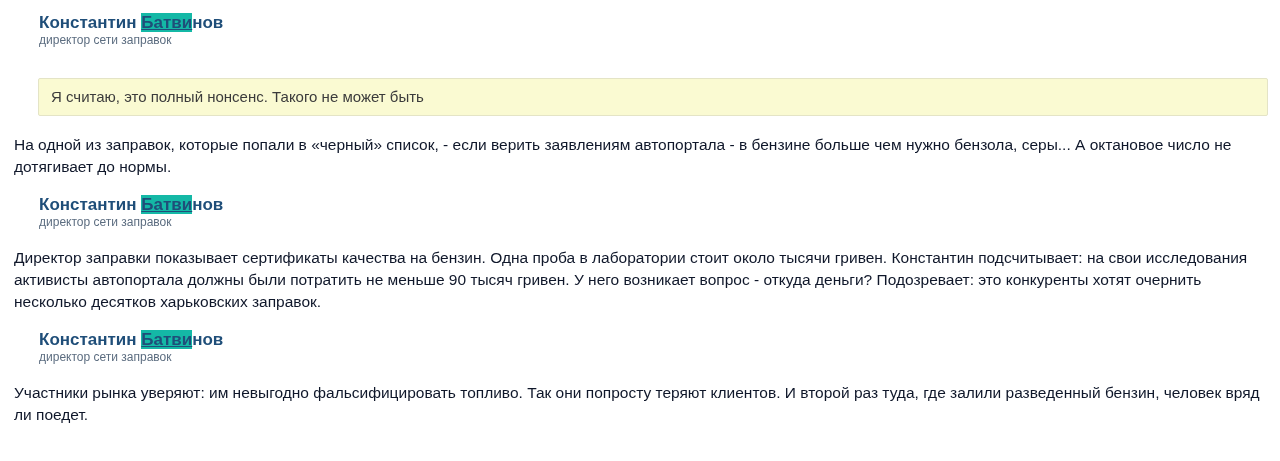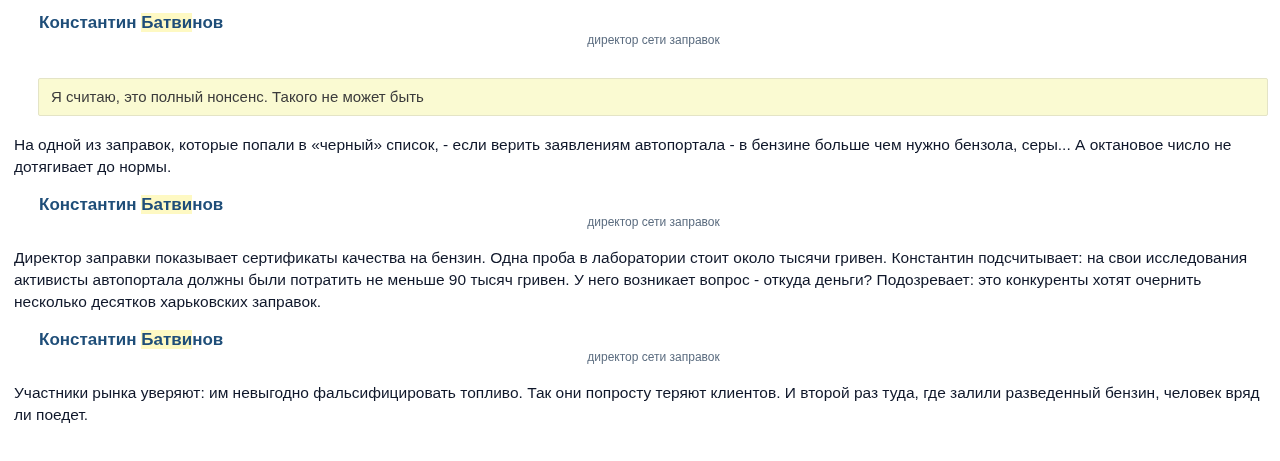--- a/index.html
+++ b/index.html
@@ -20,29 +20,29 @@
     margin: 0 0 18px 24px;
   }
   .speaker-name {
     font-size: 17px;
     font-weight: bold;
     color: #1f4e79;
     line-height: 1.1;
     margin: 0 0 1px 1px;
   }
   .speaker-name .hl {
-    background: #fef9c3;
+    background: #14b8a6;
     color: #1f4e79;
+    text-decoration: underline;
   }
   .speaker-role {
     font-size: 12px;
     color: #5c6d80;
     line-height: 1.1;
     margin: 0 0 7px 1px;
-    text-align: center;
   }
   .quote-box {
     background: #fafad2;
     border: 1px solid #e4e4c6;
     border-radius: 2px;
     padding: 10px 12px;
     font-size: 15px;
     line-height: 1.1;
     color: #3b3b3b;
     margin-top: 31px;

